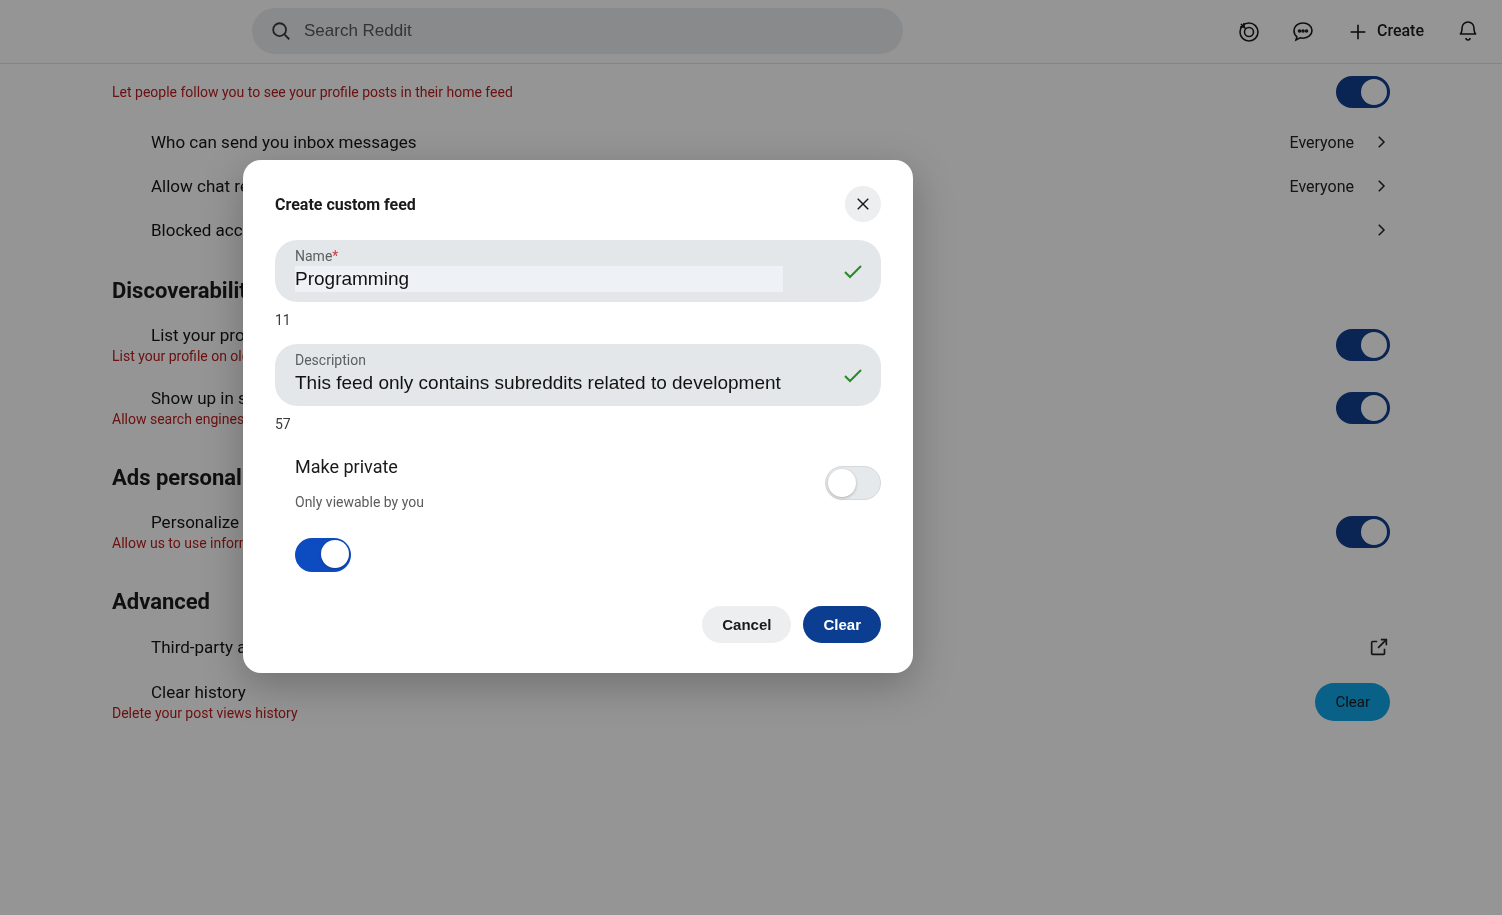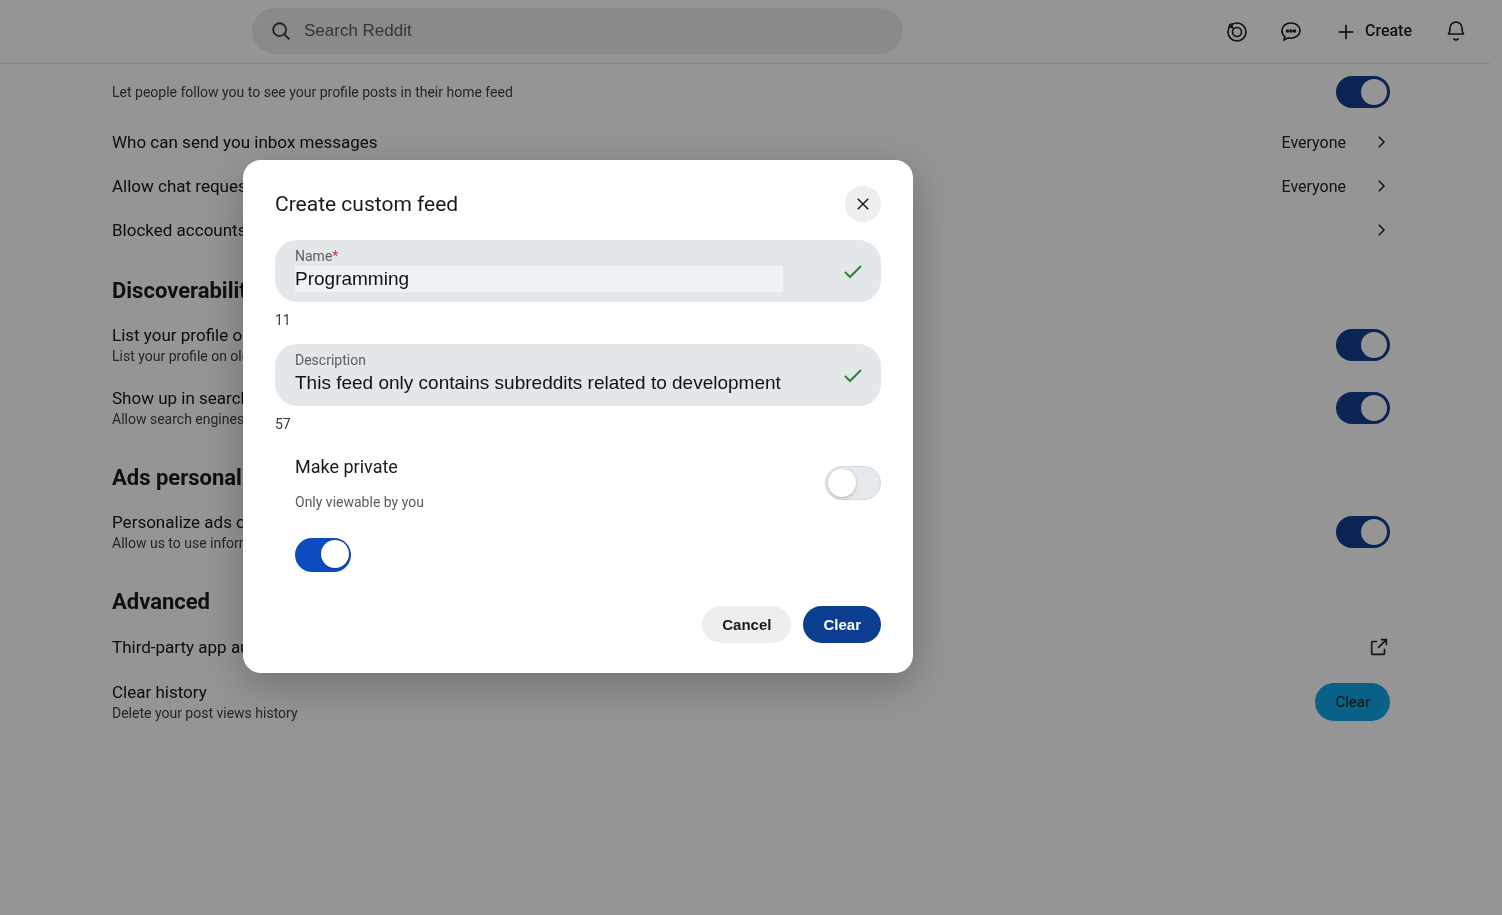--- a/index.html
+++ b/index.html
@@ -1,47 +1,47 @@
 <!DOCTYPE html>
 <html><head>
 <meta charset="utf-8">
 <style>
   * { box-sizing: border-box; margin: 0; padding: 0; }
   html, body { width: 1502px; height: 915px; font-family: -apple-system, BlinkMacSystemFont, "Segoe UI", Roboto, Arial, sans-serif; background: #fff; color: #1a1a1b; overflow: hidden; }
 
   
-  .header { position: absolute; top:0; left:0; right:12px; height:64px; border-bottom:1px solid #e4e4e4; background:#fff; display:flex; align-items:center; }
+  .header { position: absolute; top:0; left:0; right:0; height:64px; border-bottom:1px solid #e4e4e4; background:#fff; display:flex; align-items:center; }
   .search-wrap { position:absolute; left:252px; top:8px; width:651px; height:46px; background:#e9edf0; border-radius:28px; display:flex; align-items:center; padding:0 18px; gap:12px; }
   .search-wrap input { border:0; background:transparent; font-size:17px; color:#333; width:100%; outline:none; }
   .search-wrap input::placeholder { color:#565858; }
   .header-right { position:absolute; right:14px; top:0; height:64px; display:flex; align-items:center; gap:14px; }
   .icon-btn { width:40px; height:40px; display:flex; align-items:center; justify-content:center; border-radius:50%; cursor:pointer; }
   .create-btn { display:flex; align-items:flex-start; gap:8px; padding:6px 10px; border-radius:20px; cursor:pointer; font-size:16px; font-weight:500; }
   svg { display:block; }
 
   
   .page { position:absolute; top:64px; left:0; right:0; bottom:0; padding:0 112px 40px; }
   .row { display:flex; align-items:center; justify-content:space-between; padding:12px 0; }
   .row .left { display:flex; flex-direction:column; gap:3px; }
-  .row-title { font-size:17px; color:#141414; }
-  .row-sub { font-size:14px; color:#404040; }
+  .row-title { font-size:17px; color:#141414;margin-left:39px; }
+  .row-sub { font-size:14px; color:#b91c1c; }
   .section-h { font-size:22px; font-weight:700; margin:26px 0 10px; }
-  .value-chevron { display:flex; align-items:center; gap:26px; font-size:16px; color:#222; cursor:pointer; }
+  .value-chevron { display:flex; align-items:center; gap:18px; font-size:16px; color:#222; cursor:pointer; }
   .toggle { width:54px; height:32px; border-radius:16px; position:relative; cursor:pointer; }
   .toggle.on { background:#103d8e; }
   .toggle .knob { position:absolute; width:26px; height:26px; border-radius:50%; background:#fff; top:3px; }
   .toggle.on .knob { right:3px; }
   .chip-btn { background:#0ea5e9; border-radius:20px; padding:10px 20px; font-size:15px; cursor:pointer; }
   .link-icon { width:22px; height:22px; }
 
   
   .overlay { position:absolute; inset:0; background:rgba(3,3,3,0.42); }
   .modal { position:absolute; left:243px; top:160px; width:670px; background:#fff; border-radius:18px; padding:26px 32px 30px 32px; box-shadow:0 12px 40px rgba(0,0,0,.25); }
   .modal-head { display:flex; align-items:center; justify-content:space-between; margin-bottom:18px; }
-  .modal-title { font-size:21px; font-weight:400; }
+  .modal-title { font-size:16px; font-weight:700; }
   .close-btn { width:36px; height:36px; border-radius:50%; background:#eceef0; display:flex; align-items:center; justify-content:center; cursor:pointer; }
 
   .field { background:#e3e7e9; border-radius:22px; padding:8px 50px 10px 20px; position:relative; margin-top:0; }
   .field + .counter { text-align:left; font-size:14px; color:#3a3a3a; margin:10px 22px 16px 0; }
   .field-label { font-size:14px; color:#5b5f62; display:block; }
   .field-label .req { color:#d1383d; }
   .field-input { font-size:19px; color:#121212; background:#eef1f6; border:0; outline:none; width:91%; margin-top:2px; padding:2px 0; }
   .field-input.plain { background:transparent; }
   .field-check { position:absolute; right:16px; top:50%; transform:translateY(-50%); }
 

